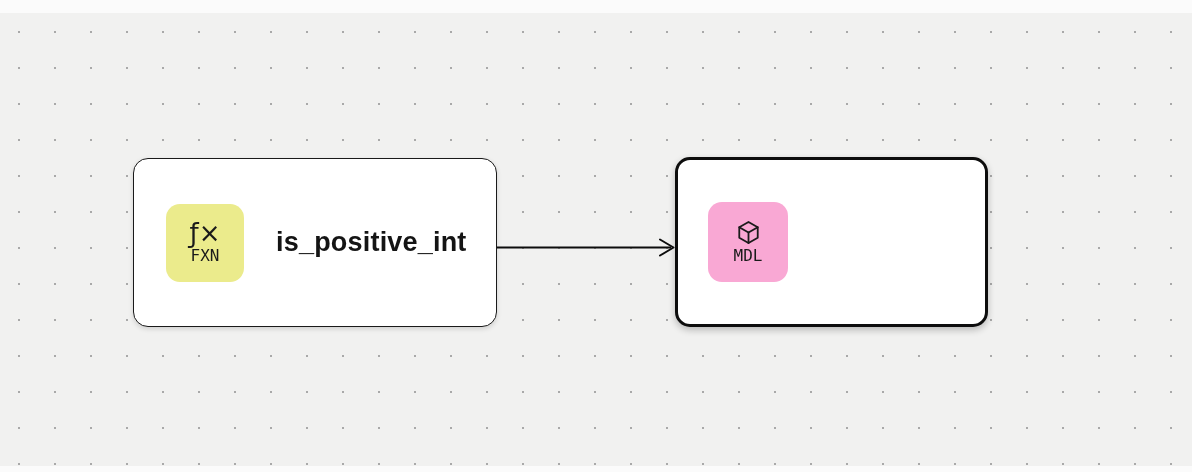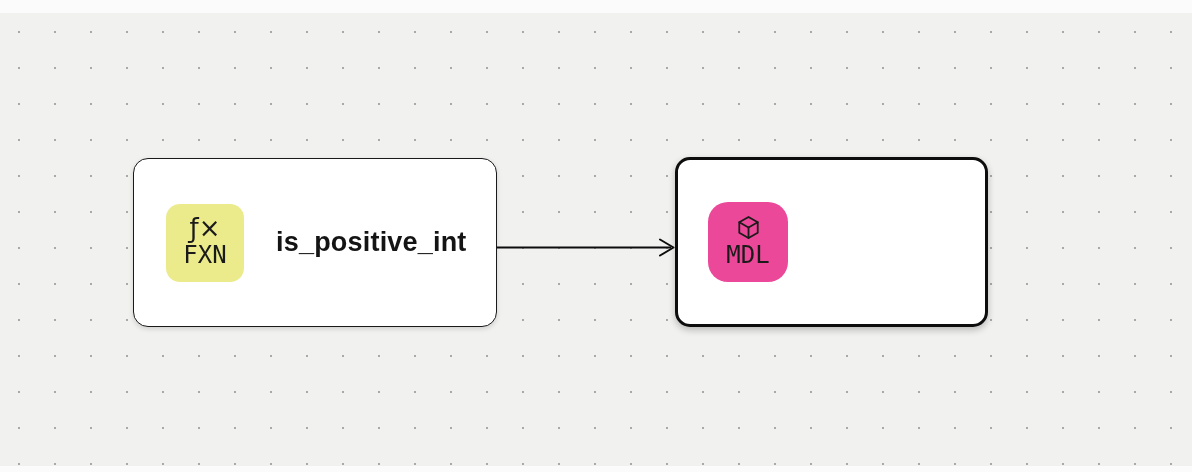--- a/index.html
+++ b/index.html
@@ -77,21 +77,21 @@
   .node-mdl .type-badge { width: 80px; height: 80px; }
 
   .fx-glyph {
     font-size: 26px;
     line-height: 1.05;
     color: #1a1a1a;
     font-family: "DejaVu Sans", sans-serif;
   }
   .badge-abbrev {
     font-family: "DejaVu Sans Mono", monospace;
-    font-size: 24px;
+    font-size: 16px;
     line-height: 1.15;
     color: #1a1a1a;
   }
   .cube-icon {
     display: block;
     margin-bottom: 1px;
   }
   .node-label {
     font-size: 27px;
     font-weight: 700;
@@ -116,21 +116,21 @@
 
   <div class="node node-fxn">
     <div class="type-badge" style="background-color: rgb(235, 235, 140);">
       <span class="fx-glyph">ƒ×</span>
       <span class="badge-abbrev">FXN</span>
     </div>
     <span class="node-label">is_positive_int</span>
   </div>
 
   <div class="node node-mdl">
-    <div class="type-badge" style="background-color: #ec4899; border-radius: 20px;">
+    <div class="type-badge" style="background-color: #f9a8d4;">
       <svg class="cube-icon" width="27" height="27" viewBox="0 0 24 24" fill="none" stroke="#1b1b1b" stroke-width="1.6" stroke-linejoin="round" stroke-linecap="round">
         <path d="M12 2.6 L20.2 7.3 V16.7 L12 21.4 L3.8 16.7 V7.3 Z"></path>
         <path d="M3.8 7.3 L12 12 L20.2 7.3"></path>
         <path d="M12 12 V21.4"></path>
       </svg>
       <span class="badge-abbrev">MDL</span>
     </div>
   </div>
 
 </div>

